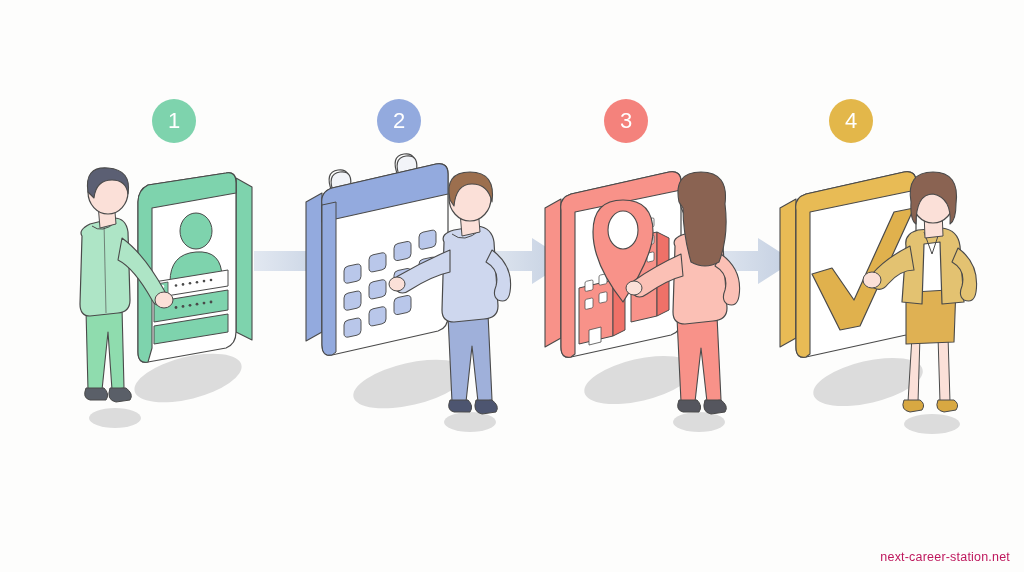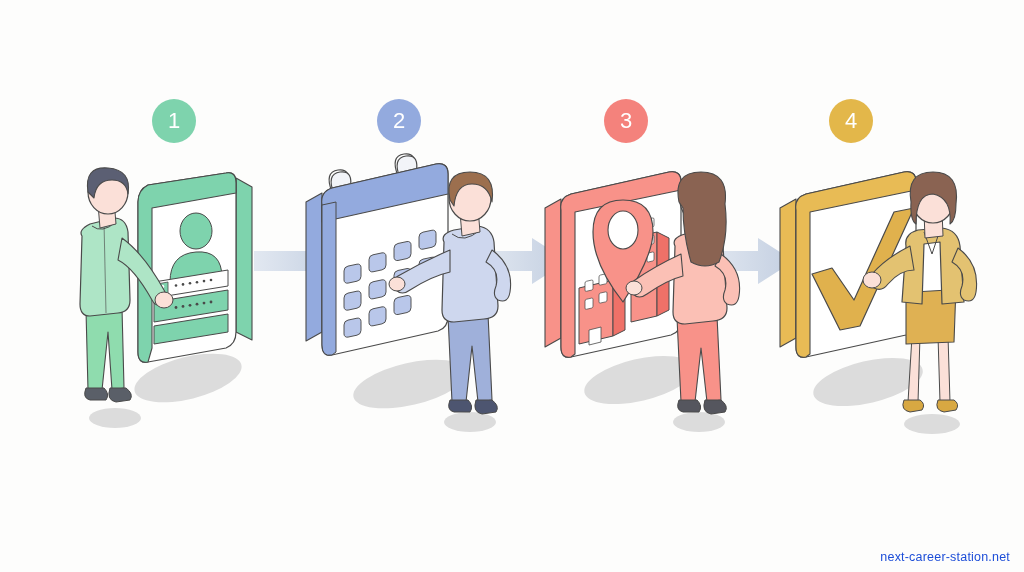--- a/index.html
+++ b/index.html
@@ -38,21 +38,21 @@
     width: 250px;
     height: 300px;
   }
   .scene svg { display: block; overflow: visible; }
   .arrow { position: absolute; }
   .watermark {
     position: absolute;
     right: 14px;
     bottom: 8px;
     font-size: 12.5px;
-    color: #1d4ed8;
+    color: #be185d;
     font-family: "Liberation Sans", sans-serif;
     letter-spacing: 0.2px;
   }
 </style>
 </head>
 <body>
 
 <div id="canvas">
 
   <div class="step-badge" style="left:152px; top:99px; background:#7ed3ad;">

